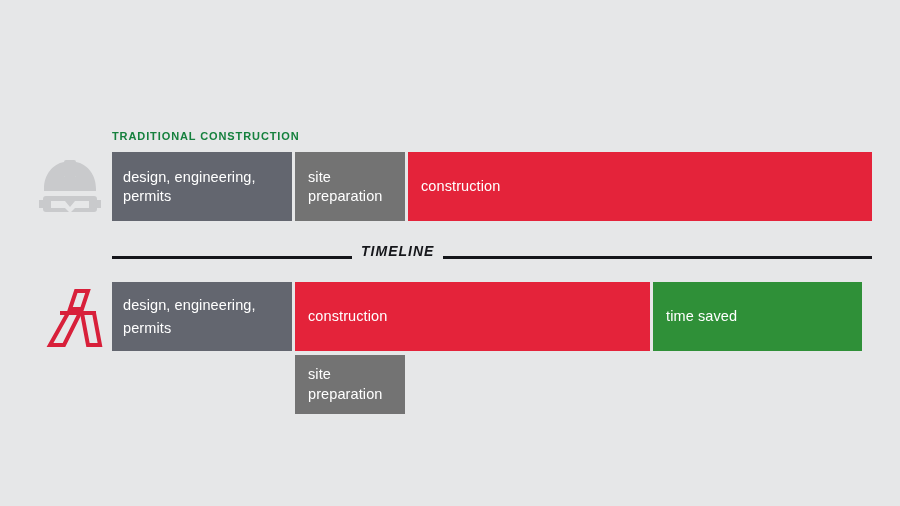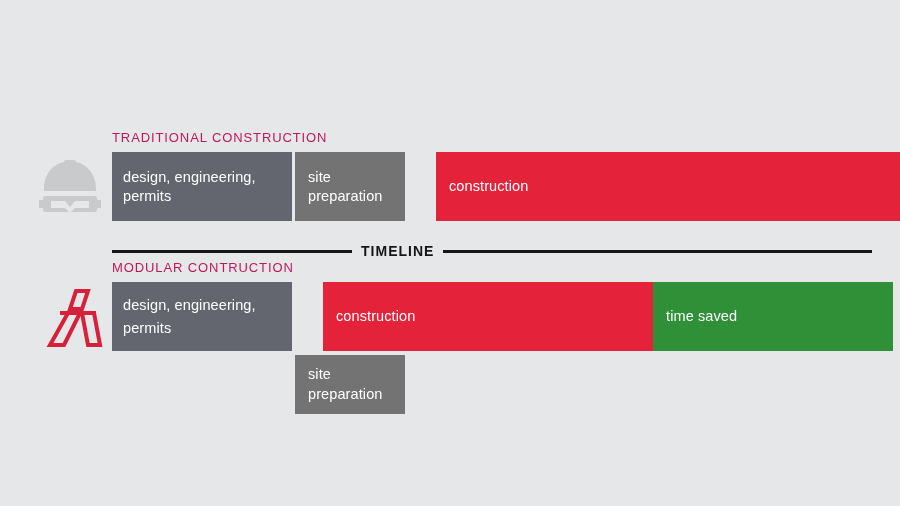--- a/index.html
+++ b/index.html
@@ -18,24 +18,24 @@
     position: absolute;
     left: 0; top: 0;
     width: 900px;
     height: 506px;
   }
 
   
   .section-title {
     position: absolute;
     font-family: "Liberation Sans", sans-serif;
-    font-weight: normal;
-    font-size: 13px;
+    font-weight: bold;
+    font-size: 11px;
     letter-spacing: 0.9px;
-    color: #be185d;
+    color: #15803d;
     white-space: nowrap;
   }
   #traditional-title { left: 112px; top: 130px; }
   #modular-title     { left: 112px; top: 260px; }
 
   
   .bar {
     position: absolute;
     box-sizing: border-box;
     display: flex;
@@ -44,44 +44,45 @@
     font-size: 14.5px;
     line-height: 1.28;
     padding-left: 13px;
     padding-right: 8px;
     letter-spacing: 0.1px;
   }
   .bar span { display: block; }
 
   .bar-gray   { background: #63666f; padding-left: 11px; }
   .bar-maroon { background: #737373; }
-  .bar-red    { background: #e4233a; margin-left: 28px; }
+  .bar-red    { background: #e4233a; }
   .bar-green  { background: #2f9038; }
 
   
   #bar-trad-design  { left: 112px; top: 152px; width: 180px; height: 69px; }
   #bar-trad-site    { left: 295px; top: 152px; width: 110px; height: 69px; }
   #bar-trad-constr  { left: 408px; top: 152px; width: 464px; height: 69px; }
 
   
   #bar-mod-design   { left: 112px; top: 282px; width: 180px; height: 69px; line-height: 1.55; }
   #bar-mod-constr   { left: 295px; top: 282px; width: 355px; height: 69px; }
-  #bar-mod-saved    { left: 653px; top: 282px; width: 240px; height: 69px; }
+  #bar-mod-saved    { left: 653px; top: 282px; width: 209px; height: 69px; }
   #bar-mod-site     { left: 295px; top: 355px; width: 110px; height: 59px; line-height: 1.33; }
 
   
   #timeline-divider {
     position: absolute;
     left: 112px;
     top: 243px;
     width: 760px;
     height: 16px;
     display: flex;
-    align-items: center;
+    align-items: flex-end;
     gap: 9px;
+    font-style: italic;
   }
   #timeline-divider .rule {
     height: 3px;
     background: #15161a;
     flex: 1 1 auto;
   }
   #timeline-label {
     font-weight: bold;
     font-size: 14px;
     letter-spacing: 1px;
@@ -143,21 +144,20 @@
   <div class="bar bar-red" id="bar-trad-constr">
     <span>construction</span>
   </div>
 
   <div id="timeline-divider">
     <div class="rule rule-left"></div>
     <div id="timeline-label">TIMELINE</div>
     <div class="rule rule-right"></div>
   </div>
 
-  <div class="section-title" id="modular-title">MODULAR CONTRUCTION</div>
 
   <div class="icon-slot" id="logo-icon-slot">
     <svg viewBox="0 0 72 72" width="72" height="72" aria-hidden="true">
       <g fill="none" stroke="#d8203a" stroke-width="4" stroke-linejoin="miter">
 
         <path d="M38 8 H50 L44 26 H32 Z"></path>
 
         <path d="M30 30 H42 L26 62 H12 Z"></path>
 
         <path d="M44 30 H56 L62 62 H50 Z"></path>

